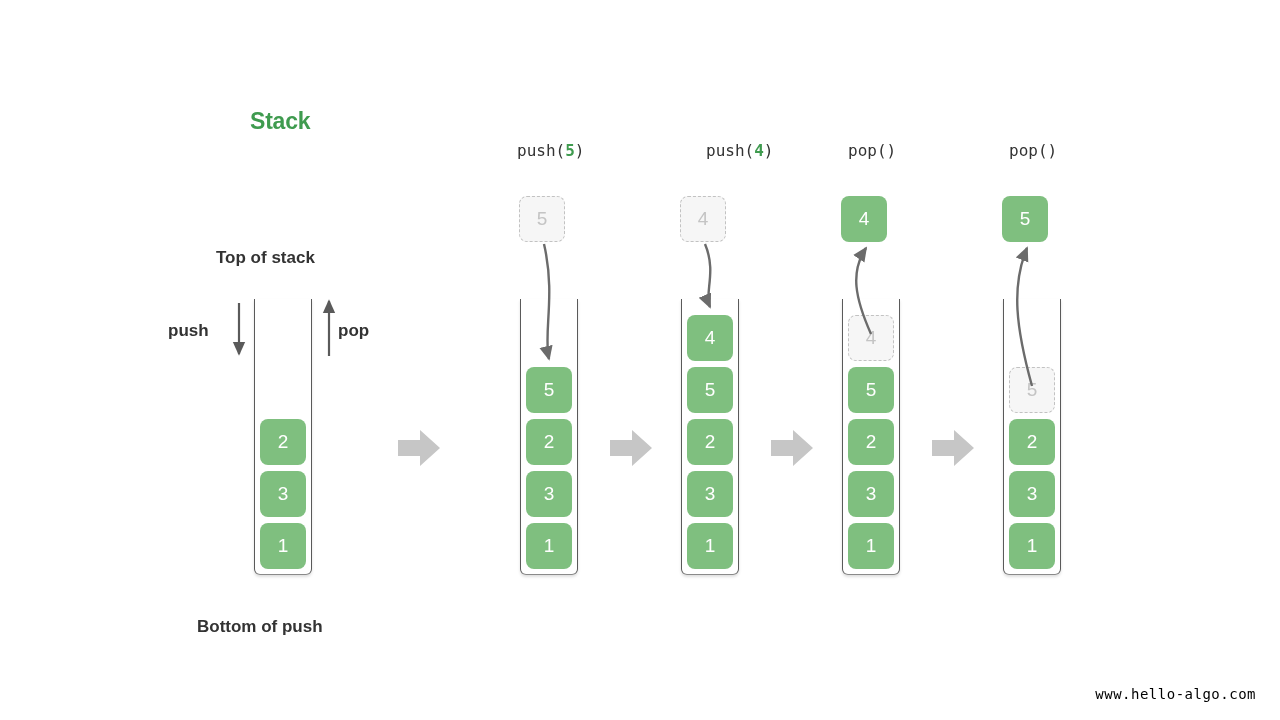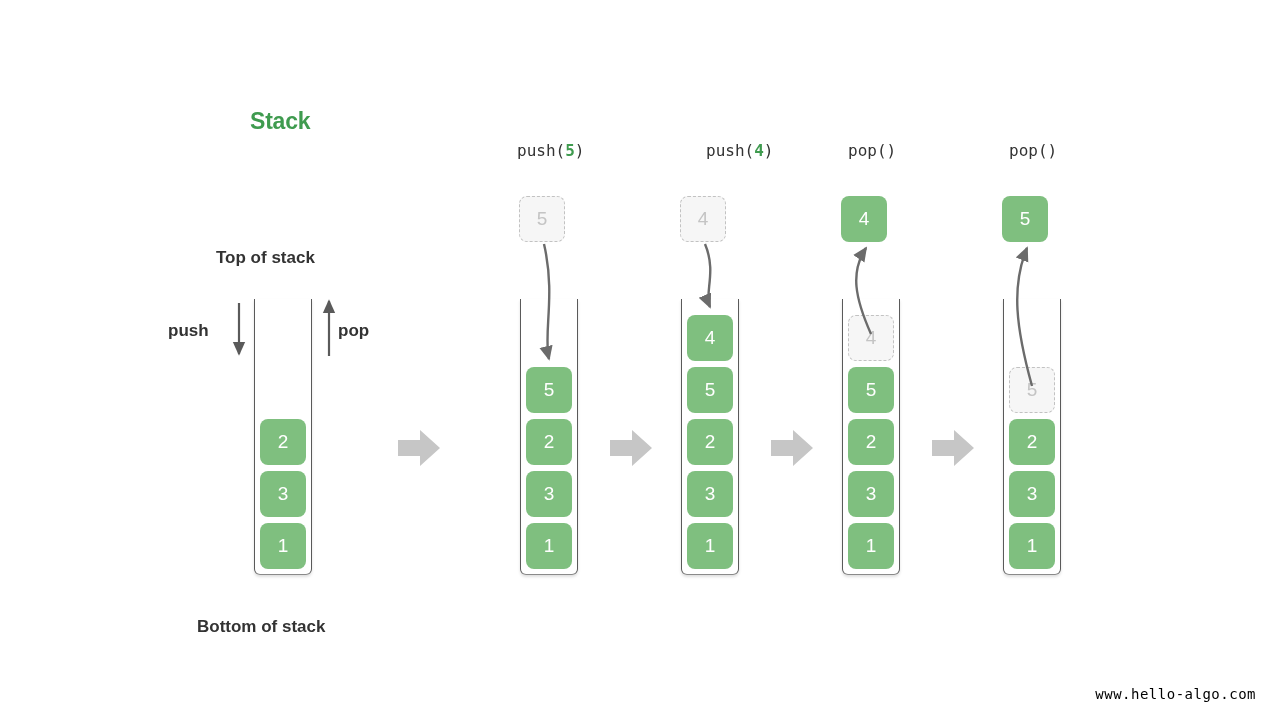--- a/index.html
+++ b/index.html
@@ -114,21 +114,21 @@
   }
 </style>
 </head>
 <body>
 
 <div id="canvas">
 
   <div class="title-stack">Stack</div>
 
   <div class="label-bold label-top">Top of stack</div>
-  <div class="label-bold label-bottom">Bottom of stack</div>
+  <div class="label-bold label-bottom">Bottom of push</div>
   <div class="label-bold label-push">push</div>
   <div class="label-bold label-pop">pop</div>
 
   <div class="col-header" id="hdr0" style="left: 517px;">
     <span>push</span><span>(</span><span class="arg">5</span><span>)</span>
   </div>
   <div class="col-header" id="hdr1" style="left: 706px;">
     <span>push</span><span>(</span><span class="arg">4</span><span>)</span>
   </div>
   <div class="col-header" id="hdr2" style="left: 848px;">

